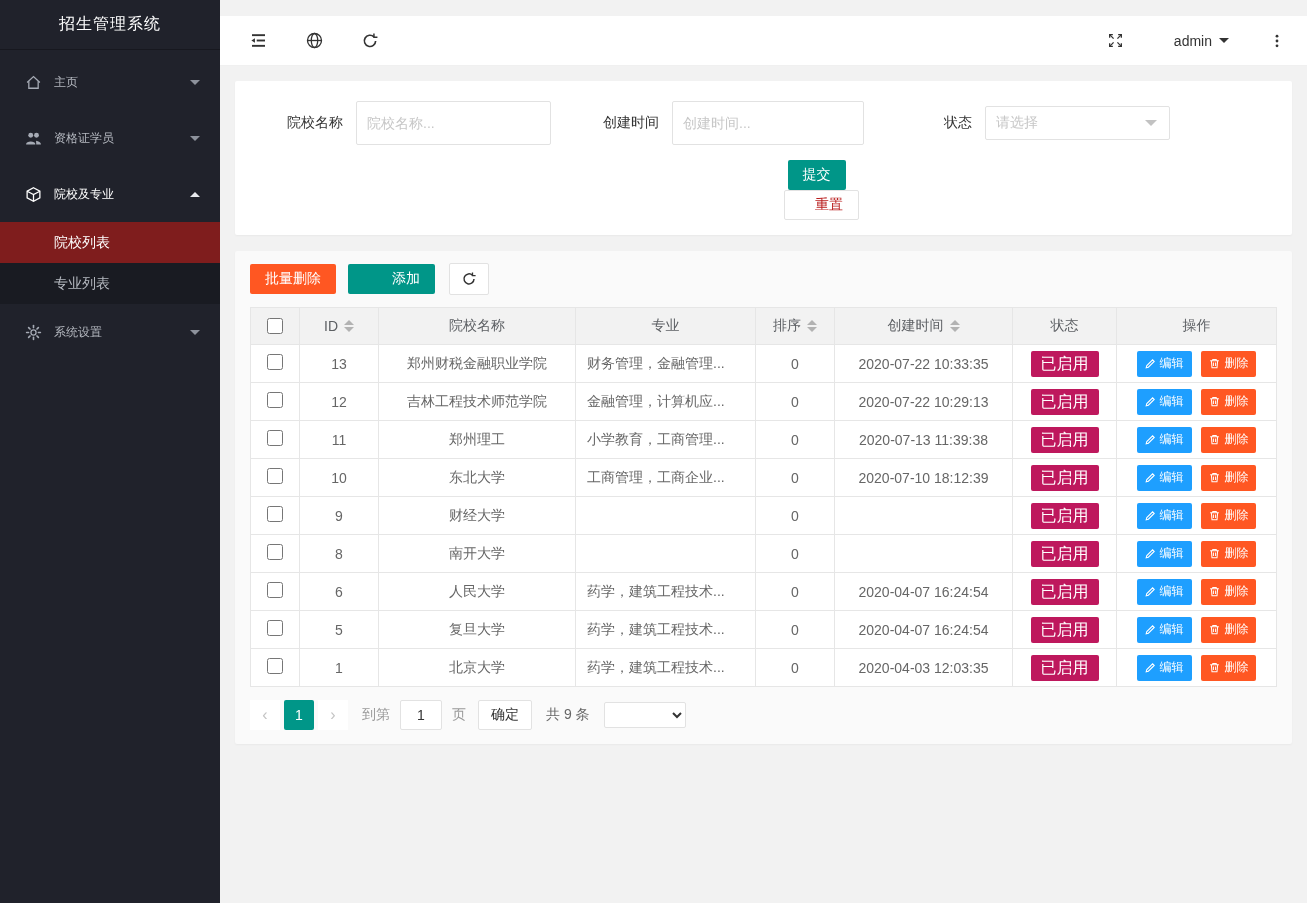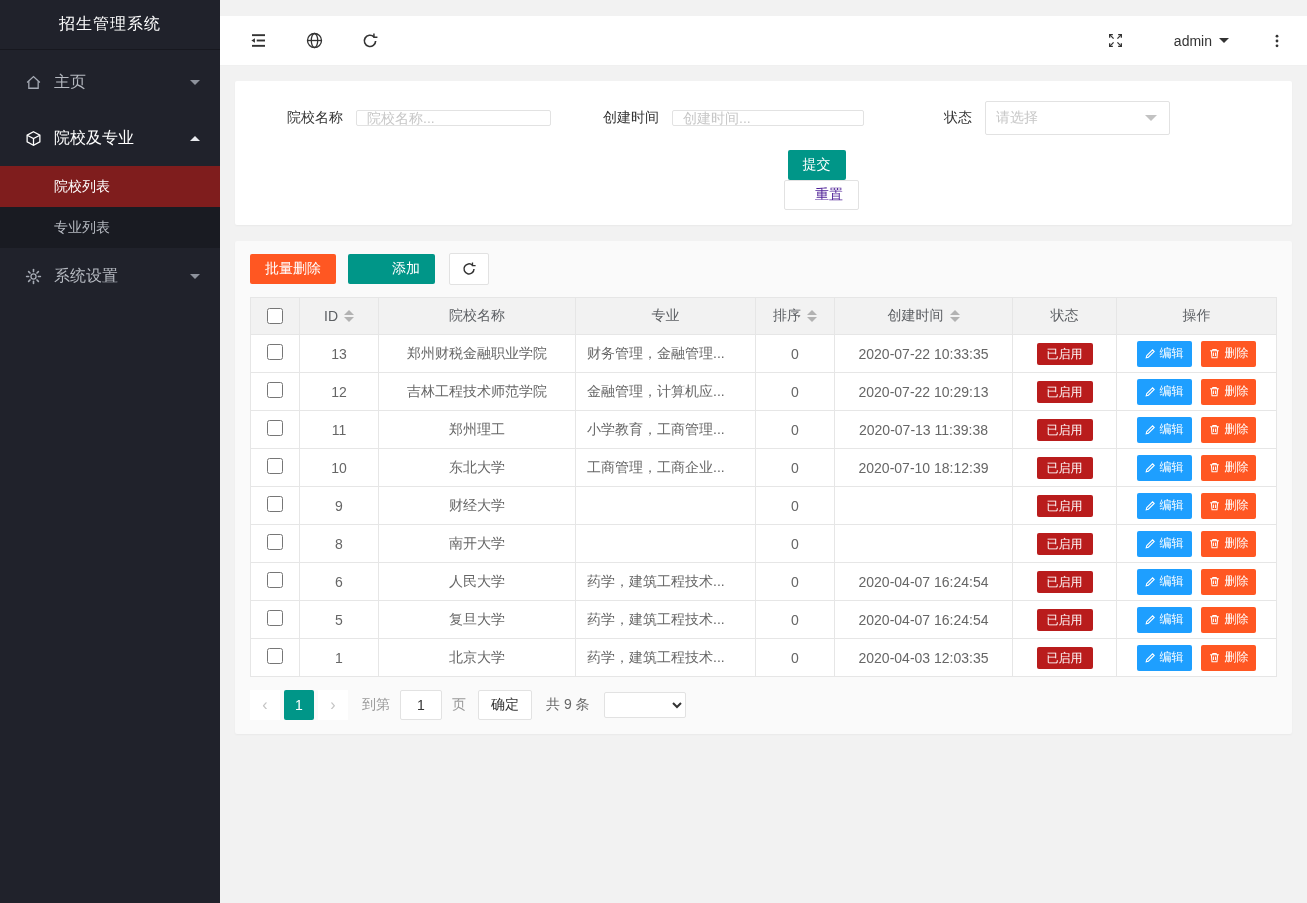--- a/index.html
+++ b/index.html
@@ -6,21 +6,21 @@
   html,body { width:1307px; height:903px; overflow:hidden;
     font-family:"Liberation Sans","DejaVu Sans",sans-serif; background:#f2f2f2; }
 
   
   .sidebar { position:absolute; left:0; top:0; width:220px; height:903px;
     background:#20222b; color:#b5b9c0; z-index:5; }
   .brand { height:50px; display:flex; align-items:center; justify-content:center;
     color:#fff; font-size:16px; letter-spacing:1px; border-bottom:1px solid rgba(0,0,0,.28); }
   .menu { padding-top:4px; }
   .nav-item { height:56px; display:flex; align-items:center; padding:0 20px 0 25px;
-    font-size:16px; color:#b5b9c0; cursor:pointer; }
+    font-size:12px; color:#b5b9c0; cursor:pointer; }
   .nav-item .nico { width:17px; height:17px; margin-right:12px; flex-shrink:0; display:flex; align-items:center; justify-content:center; color:#a6abb5; }
   .nav-item .nlabel { flex:1; }
   .nav-item.expanded, .nav-item.expanded .nico { color:#fff; }
   .caret-d { width:0; height:0; border-left:5px solid transparent; border-right:5px solid transparent;
     border-top:5px solid #8d929c; }
   .caret-u { width:0; height:0; border-left:5px solid transparent; border-right:5px solid transparent;
     border-bottom:5px solid #e8eaee; }
   .submenu { background:#191b22; }
   .sub-item { height:41px; display:flex; align-items:center; padding-left:54px;
     font-size:14px; color:#b5b9c0; cursor:pointer; }
@@ -40,41 +40,41 @@
   .admin-box .caret-s { width:0; height:0; border-left:5px solid transparent;
     border-right:5px solid transparent; border-top:5px solid #333; margin-left:7px; }
 
   .content { flex:1; background:#f2f2f2; padding:15px; overflow:hidden; }
   .card { background:#fff; border-radius:2px; box-shadow:0 1px 2px rgba(0,0,0,.04); }
 
   
   .filter-card { padding:20px 15px 15px 15px; }
   .filter-row { display:flex; align-items:center; }
   .f-label { font-size:14px; color:#333; white-space:nowrap; }
-  .f-input { height:16px; border:1px solid #e2e2e2; border-radius:2px; padding:0 10px;
+  .f-input { height:44px; border:1px solid #e2e2e2; border-radius:2px; padding:0 10px;
     font-size:14px; color:#333; outline:none; font-family:inherit; }
   .f-input::placeholder { color:#c7c7c7; }
   .g1 .f-label { width:93px; text-align:right; margin-right:13px; }
   .g1 .f-input { width:195px; }
   .g2 { margin-left:52px; }
   .g2 .f-label { margin-right:13px; }
   .g2 .f-input { width:192px; }
   .g3 { margin-left:80px; }
   .g3 .f-label { margin-right:13px; }
   .f-select { width:185px; height:34px; border:1px solid #e2e2e2; border-radius:2px;
     display:flex; align-items:center; padding:0 10px; font-size:14px; color:#c7c7c7;
     cursor:pointer; position:relative; }
   .f-select .sel-caret { position:absolute; right:12px; width:0; height:0;
     border-left:6px solid transparent; border-right:6px solid transparent;
     border-top:6px solid #c2c2c2; }
   .filter-actions { margin-top:15px; margin-left:106px; display:flex; align-items:center;flex-direction:column; }
   .btn { height:30px; padding:0 15px; font-size:14px; border-radius:2px; border:none;
     cursor:pointer; font-family:inherit; display:inline-flex; align-items:center; }
   .btn-teal { background:#009688; color:#fff; }
-  .btn-plain { background:#fff; border:1px solid #e2e2e2; color:#4c1d95; margin-left:10px;padding-left:30px; }
+  .btn-plain { background:#fff; border:1px solid #e2e2e2; color:#b91c1c; margin-left:10px;padding-left:30px; }
 
   
   .table-card { margin-top:16px; padding:12px 15px 14px 15px; background:#fafafa; }
   .tbl-toolbar { display:flex; align-items:center; margin-bottom:12px; }
   .btn-danger { background:#ff5722; color:#fff; }
   .btn-add { margin-left:12px;padding-left:44px; }
   .btn-refresh { width:40px; height:32px; background:#fff; border:1px solid #e2e2e2;
     border-radius:2px; margin-left:14px; display:flex; align-items:center; justify-content:center;
     color:#333; cursor:pointer; }
 
@@ -87,21 +87,21 @@
   .col-ck { width:49px; } .col-id { width:79px; } .col-name { width:197px; }
   .col-major { width:180px; } .col-sort { width:79px; } .col-created { width:178px; }
   .col-status { width:104px; }
   td.cell-major { text-align:left; padding-left:11px; }
   input[type=checkbox] { width:16px; height:16px; cursor:pointer; accent-color:#009688; }
   .sort-ico { display:inline-flex; flex-direction:column; margin-left:6px; cursor:pointer; }
   .sort-ico i { width:0; height:0; border-left:5px solid transparent; border-right:5px solid transparent; }
   .sort-ico .up { border-bottom:5px solid #b2b2b2; margin-bottom:2px; }
   .sort-ico .dn { border-top:5px solid #b2b2b2; }
 
-  .badge { display:inline-block; background:#b91c1c; color:#fff; font-size:12px;
+  .badge { display:inline-block; background:#be185d; color:#fff; font-size:16px;
     padding:5px 10px; border-radius:2px; line-height:1; }
   .act-btn { display:inline-flex; align-items:center; height:26px; padding:0 8px;
     border:none; border-radius:2px; color:#fff; font-size:12px; cursor:pointer;
     font-family:inherit; margin:0 3px; }
   .act-edit { background:#1e9fff; }
   .act-del { background:#ff5722; }
   .act-btn svg { margin-right:4px; }
 
   
   .pager { display:flex; align-items:center; margin-top:13px; font-size:14px; color:#666; }
@@ -133,20 +133,32 @@
             <path d="M3.6 6.8 V13.4 H12.4 V6.8"></path>
           </svg>
       </span>
       <span class="nlabel">主页</span>
       <span class="caret-d"></span>
     </div>
 
 
 
 
+    <div class="nav-item">
+      <span class="nico">
+        <svg width="17" height="17" viewBox="0 0 16 16" fill="currentColor">
+            <circle cx="5.4" cy="5" r="2.3"></circle>
+            <circle cx="10.8" cy="5" r="2.3"></circle>
+            <path d="M1 13.6 C1 10 9.8 10 9.8 13.6 Z"></path>
+            <path d="M10.4 10.2 C12.8 10.6 15 11.6 15 13.6 L10.6 13.6 Z"></path>
+          </svg>
+      </span>
+      <span class="nlabel">资格证学员</span>
+      <span class="caret-d"></span>
+    </div>
 
     <div class="nav-item expanded">
       <span class="nico">
         <svg width="17" height="17" viewBox="0 0 16 16" fill="none" stroke="currentColor" stroke-width="1.2">
             <path d="M8 1.6 L14 4.9 V11.1 L8 14.4 L2 11.1 V4.9 Z"></path>
             <path d="M2 4.9 L8 8.1 L14 4.9"></path>
             <path d="M8 8.1 V14.4"></path>
           </svg>
       </span>
       <span class="nlabel">院校及专业</span>

